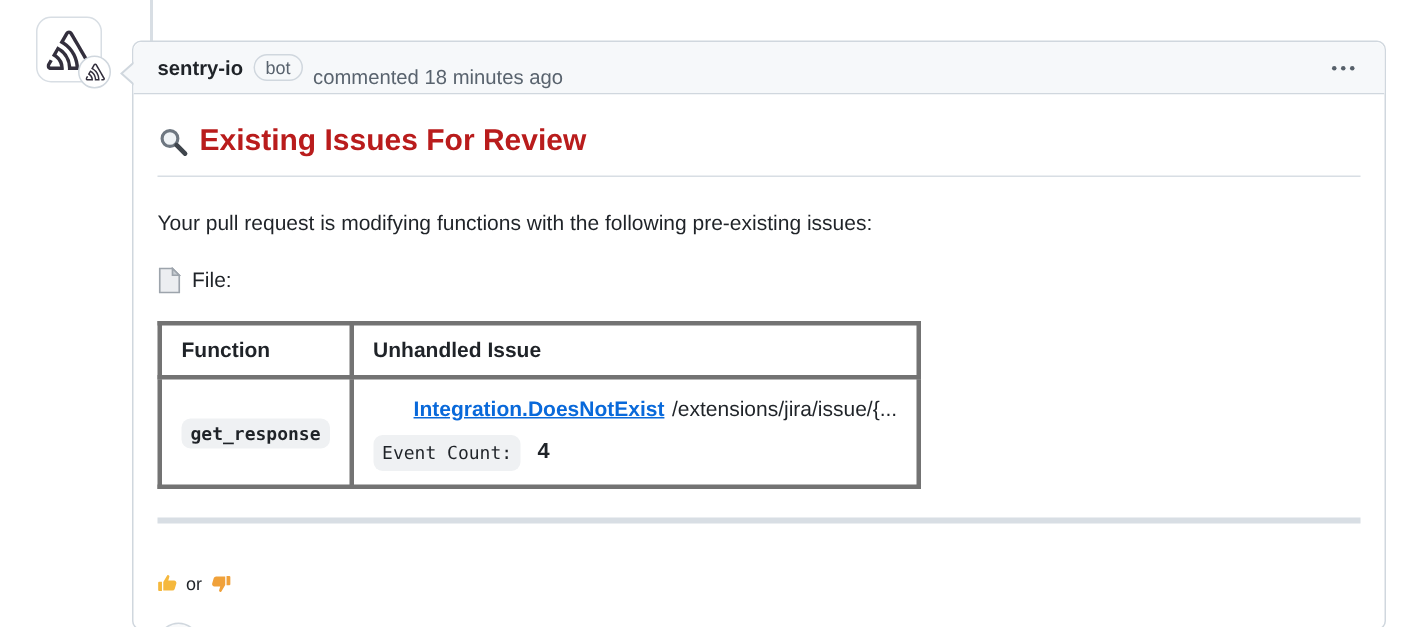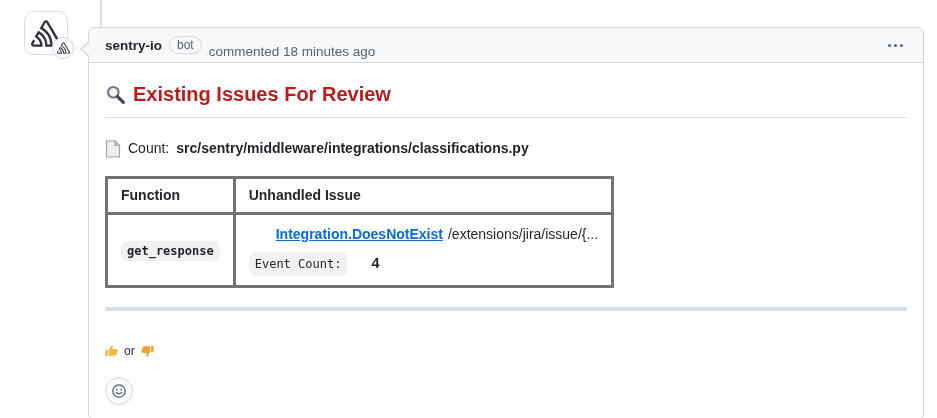--- a/index.html
+++ b/index.html
@@ -106,21 +106,21 @@
 
   code.chip {
     font-family: "DejaVu Sans Mono", "Liberation Mono", monospace;
     font-size: 12px; background: #eff1f3;
     border-radius: 6px; padding: 3px 6px;
     white-space: nowrap;
   }
   .fn-chip { font-weight: 700; }
   .issue-line { display: flex; align-items: baseline; gap: 5px; white-space: nowrap; }
   a.issue-link { color: #0969da; font-weight: 700; text-decoration: underline; cursor: pointer; margin-left: 27px; }
-  .count-line { display: flex; align-items: center; gap: 24px; margin-top: 7px; }
+  .count-line { display: flex; align-items: center; gap: 11px; margin-top: 7px; }
   .count-value { font-weight: 700; font-size: 14.5px; }
 
   hr.rule { border: 0; height: 4px; background: #d8dee4; margin: 0 0 31px; border-radius: 0; }
 
   .feedback { display: flex; align-items: center; gap: 5px; font-size: 12px; margin: 0 0 17px; }
   .feedback svg { width: 14px; height: 14px; }
 
   .reaction-button {
     width: 28px; height: 28px; border-radius: 50%;
     border: 1px solid #d0d7de; background: #f9fafb;
@@ -166,28 +166,28 @@
     <div class="comment-body">
 
       <h2 class="title">
         <svg viewBox="0 0 24 24">
           <circle cx="9.5" cy="9.5" r="6" fill="#dce4ec" fill-opacity="0.45" stroke="#6e7781" stroke-width="2.4"></circle>
           <line x1="14.6" y1="14.6" x2="21" y2="21" stroke="#40464d" stroke-width="3.6" stroke-linecap="round"></line>
         </svg>
         <span>Existing Issues For Review</span>
       </h2>
 
+      <p class="intro">Your pull request is modifying functions with the following pre-existing issues:</p>
 
       <div class="file-line">
         <svg viewBox="0 0 16 18">
           <path d="M1.5 1 H10 L14.5 5.5 V17 H1.5 Z" fill="#eceef1" stroke="#9da4ac" stroke-width="1.1"></path>
           <path d="M10 1 V5.5 H14.5 Z" fill="#c9ced4" stroke="#9da4ac" stroke-width="1.1"></path>
         </svg>
-        <span>Count:</span>
-        <span class="file-path">src/sentry/middleware/integrations/classifications.py</span>
+        <span>File:</span>
       </div>
 
       <table class="issues">
         <thead>
           <tr>
             <th class="col-function">Function</th>
             <th class="col-issue">Unhandled Issue</th>
           </tr>
         </thead>
         <tbody>

